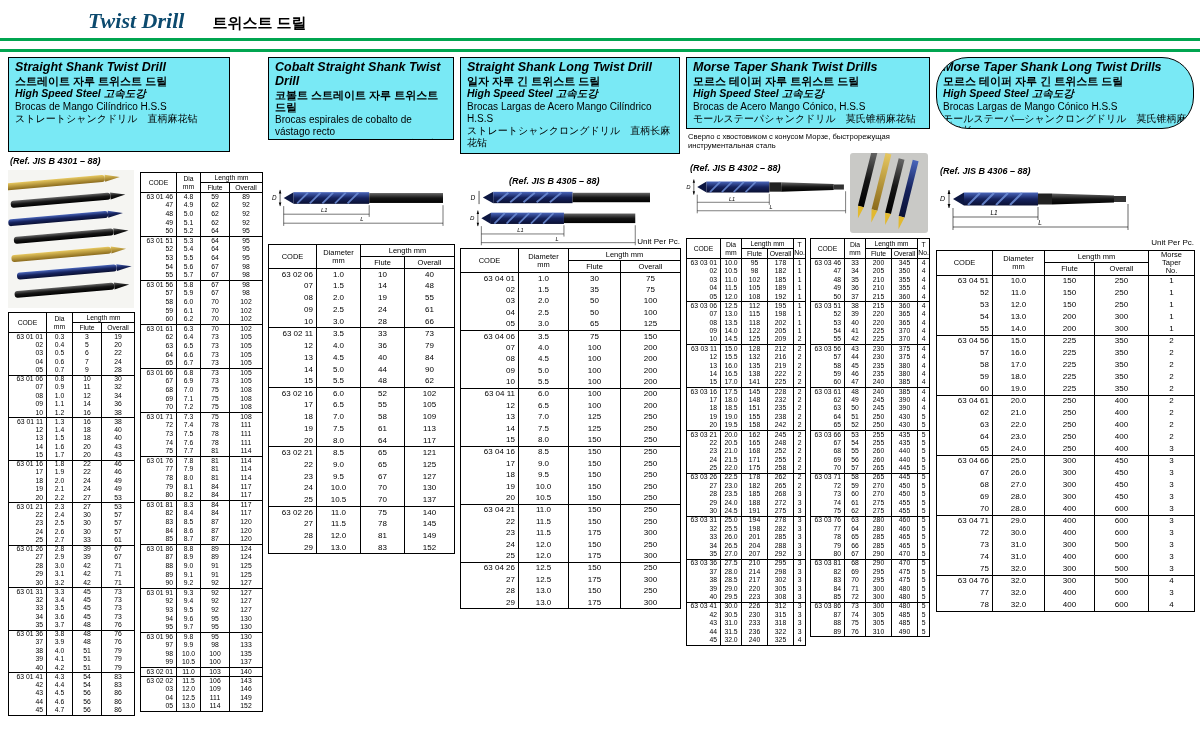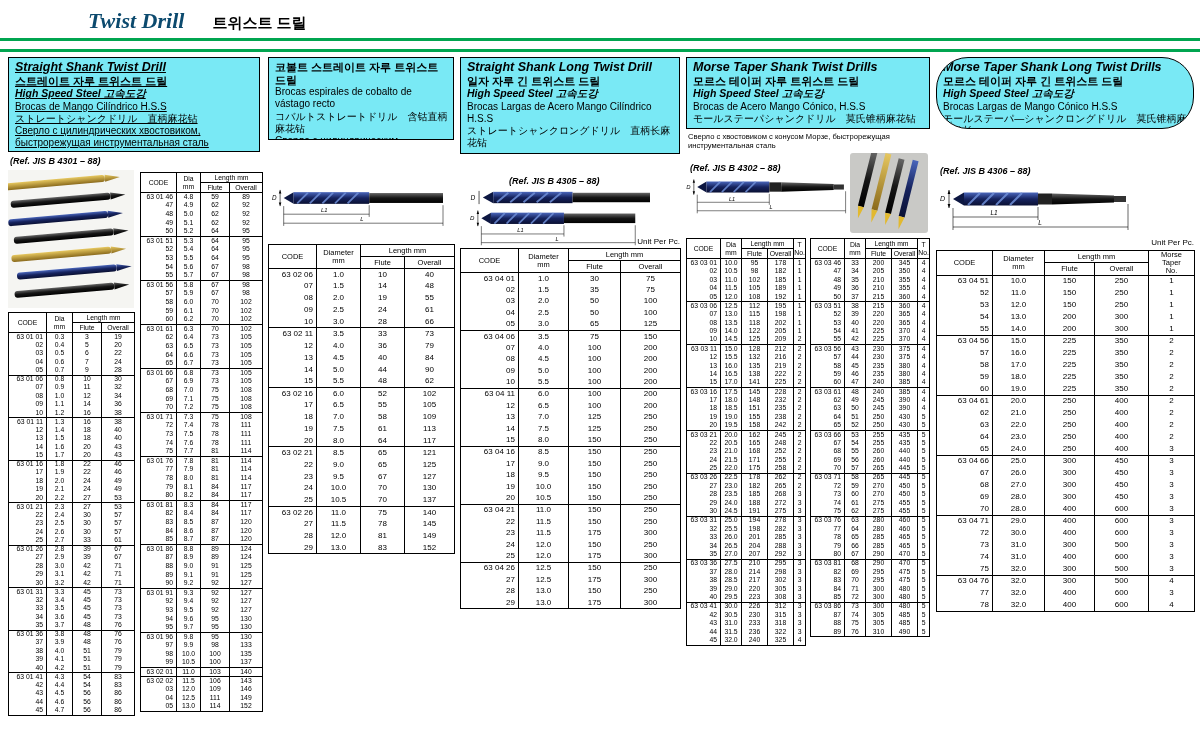--- a/index.html
+++ b/index.html
@@ -124,27 +124,26 @@
     </defs>
   </svg>
 
   <div class="title-row">
     <span class="title-en">Twist Drill</span>
     <span class="title-kr">트위스트 드릴</span>
   </div>
   <div class="rule" style="top:38px;"></div>
   <div class="rule" style="top:49px;"></div>
 
-  <div class="secbox" style="left:8px;top:57px;width:252px;height:95px;text-decoration:underline;">
+  <div class="secbox" style="left:8px;top:57px;width:222px;height:95px;">
     <div class="h-en">Straight Shank Twist Drill</div>
     <div class="h-kr">스트레이트 자루 트위스트 드릴</div>
     <div class="h-steel">High Speed Steel 고속도강</div>
     <div class="h-sm">Brocas de Mango Cilíndrico H.S.S</div>
     <div class="h-sm">ストレートシャンクドリル　直柄麻花钻</div>
-    <div class="h-sm">Сверло с цилиндрических хвостовиком, быстрорежущая инструментальная сталь</div>
   </div>
   <div class="ref" style="left:10px;top:156px;">(Ref. JIS B 4301 – 88)</div>
 
   <svg style="position:absolute;left:8px;top:170px;" width="126" height="138" viewBox="0 0 126 138">
     <rect width="126" height="138" fill="#f5f5f2"></rect>
     <g transform="rotate(-5 63 69)">
       <g>
           <rect x="2" y="8" width="100" height="7" rx="3" fill="url(#gGold)"></rect>
           <polygon points="102,8 117,11.5 102,15" fill="url(#gGold)"></polygon>
         </g>
@@ -843,20 +842,21 @@
             <td>05</td>
             <td>13.0</td>
             <td>114</td>
             <td>152</td>
           </tr>
         </tbody>
     </table>
   </div>
 
   <div class="secbox" style="left:268px;top:57px;width:186px;height:83px;">
+    <div class="h-en">Cobalt Straight Shank Twist Drill</div>
     <div class="h-kr">코볼트 스트레이트 자루 트위스트 드릴</div>
     <div class="h-sm">Brocas espirales de cobalto de vástago recto</div>
     <div class="h-sm">コバルトストレートドリル　含钴直柄麻花钻</div>
     <div class="h-sm">Сверло с цилиндрическим кобальтовым хвостовиком</div>
   </div>
 
   <svg style="position:absolute;left:272px;top:186px;" width="180" height="42" viewBox="0 0 200 46">
     <use href="#diagA"></use>
   </svg>
 

